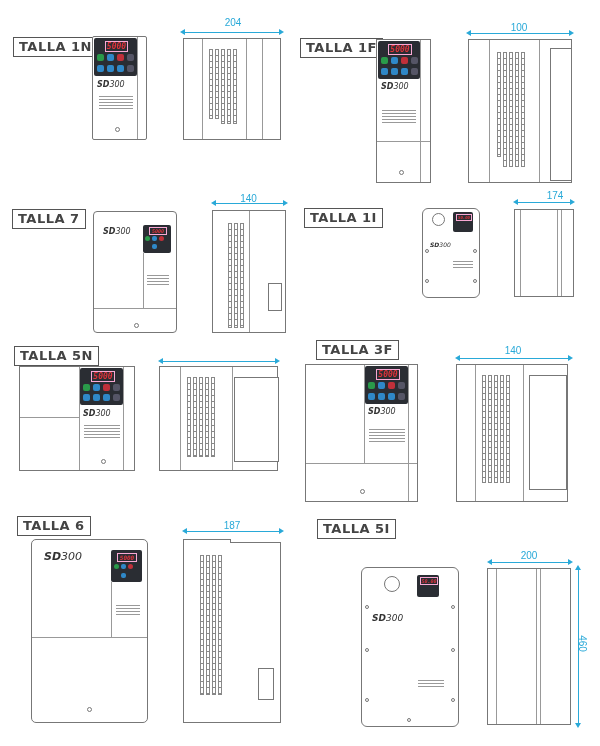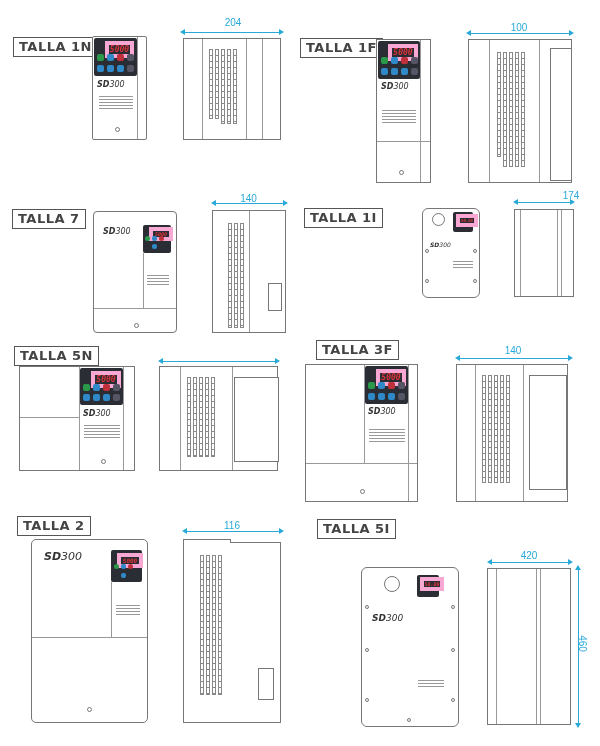--- a/index.html
+++ b/index.html
@@ -11,21 +11,21 @@
   .dimline:before{left:-3px;border-right:5px solid #29a9d8;border-left:0;}
   .dimline:after{right:-3px;border-left:5px solid #29a9d8;border-right:0;}
   .vdim{position:absolute;width:1px;background:#29a9d8;}
   .vdim:before,.vdim:after{content:"";position:absolute;left:-3px;border:3.5px solid transparent;}
   .vdim:before{top:-3px;border-bottom:5px solid #29a9d8;border-top:0;}
   .vdim:after{bottom:-3px;border-top:5px solid #29a9d8;border-bottom:0;}
   .vtext{position:absolute;color:#29a9d8;font-size:10px;transform:rotate(90deg);transform-origin:center;}
   .box{position:absolute;border:1px solid #777;background:#fff;box-sizing:border-box;}
   .line{position:absolute;background:#999;}
   .keypad{position:absolute;background:#2a2d33;border-radius:2px;}
-  .disp{position:absolute;background:#2a2d33;border:4px solid #f9a8d4;color:#e0323a;font-weight:bold;font-family:"DejaVu Sans Mono",monospace;text-align:center;font-style:italic;}
+  .disp{position:absolute;background:#2a2d33;border:1px solid #f9a8d4;color:#e0323a;font-weight:bold;font-family:"DejaVu Sans Mono",monospace;text-align:center;font-style:italic;}
   .btn{position:absolute;border-radius:2px;}
   .brand{position:absolute;color:#333;font-style:italic;font-family:"DejaVu Sans",sans-serif;}
   .brand b{font-weight:bold;}
   .warn{position:absolute;}
   .warn i{display:block;height:1px;background:#999;margin-bottom:2px;}
   .screw{position:absolute;border:1px solid #777;border-radius:50%;background:#fff;box-sizing:border-box;}
   .vent{position:absolute;border:1px solid #888;box-sizing:border-box;background:repeating-linear-gradient(#fff 0 5px,#888 5px 6px);}
 </style>
 </head>
 <body>
@@ -141,21 +141,21 @@
   <div class="warn" style="left:30px;top:52px;width:20px;">
       <i></i>
       <i></i>
       <i></i>
     </div>
   <div class="screw" style="left:2px;top:40px;width:4px;height:4px;"></div>
   <div class="screw" style="left:50px;top:40px;width:4px;height:4px;"></div>
   <div class="screw" style="left:2px;top:70px;width:4px;height:4px;"></div>
   <div class="screw" style="left:50px;top:70px;width:4px;height:4px;"></div>
 </div>
-<div class="dim" style="left:542px;top:190px;width:58px;">174</div>
+<div class="dim" style="left:526px;top:190px;width:58px;">174</div>
 <div class="dimline" style="left:516px;top:202px;width:56px;"></div>
 <div class="box" style="left:514px;top:209px;width:60px;height:88px;">
   <div class="line" style="left:5px;top:0;width:1px;height:86px;"></div>
   <div class="line" style="left:42px;top:0;width:1px;height:86px;"></div>
   <div class="line" style="left:46px;top:0;width:1px;height:86px;"></div>
 </div>
 
 <div class="label" style="left:14px;top:346px;">TALLA 5N</div>
 <div class="box" style="left:19px;top:366px;width:116px;height:105px;">
   <div class="line" style="left:0;top:50px;width:60px;height:1px;"></div>
@@ -225,40 +225,40 @@
   <div class="line" style="left:18px;top:0;width:1px;height:136px;"></div>
   <div class="vent" style="left:25px;top:10px;width:4px;height:108px;"></div>
   <div class="vent" style="left:31px;top:10px;width:4px;height:108px;"></div>
   <div class="vent" style="left:37px;top:10px;width:4px;height:108px;"></div>
   <div class="vent" style="left:43px;top:10px;width:4px;height:108px;"></div>
   <div class="vent" style="left:49px;top:10px;width:4px;height:108px;"></div>
   <div class="line" style="left:66px;top:0;width:1px;height:136px;"></div>
   <div class="box" style="left:72px;top:10px;width:38px;height:115px;"></div>
 </div>
 
-<div class="label" style="left:17px;top:516px;">TALLA 2</div>
+<div class="label" style="left:17px;top:516px;">TALLA 6</div>
 <div class="box" style="left:31px;top:539px;width:117px;height:184px;border-radius:5px;">
   <div class="keypad" style="left:79px;top:10px;width:31px;height:32px;"></div>
   <div class="disp" style="left:85px;top:13px;width:18px;height:7px;font-size:6px;line-height:7px;">5000</div>
   <div class="btn" style="left:82px;top:24px;width:5px;height:5px;background:#2a9a4a;border-radius:50%;"></div>
   <div class="btn" style="left:89px;top:24px;width:5px;height:5px;background:#2f88c8;"></div>
   <div class="btn" style="left:96px;top:24px;width:5px;height:5px;background:#c0303a;border-radius:50%;"></div>
   <div class="btn" style="left:89px;top:33px;width:5px;height:5px;background:#2f88c8;"></div>
   <div class="line" style="left:79px;top:42px;width:1px;height:55px;"></div>
   <div class="line" style="left:0;top:97px;width:115px;height:1px;"></div>
   <div class="brand" style="left:12px;top:10px;font-size:11px;"><b>SD</b><span>300</span></div>
   <div class="warn" style="left:84px;top:65px;width:24px;">
       <i></i>
       <i></i>
       <i></i>
       <i></i>
     </div>
   <div class="screw" style="left:55px;top:167px;width:5px;height:5px;"></div>
 </div>
-<div class="dim" style="left:183px;top:520px;width:98px;">116</div>
+<div class="dim" style="left:183px;top:520px;width:98px;">187</div>
 <div class="dimline" style="left:185px;top:531px;width:96px;"></div>
 <div class="box" style="left:183px;top:539px;width:48px;height:184px;">
   <div class="vent" style="left:16px;top:15px;width:4px;height:140px;"></div>
   <div class="vent" style="left:22px;top:15px;width:4px;height:140px;"></div>
   <div class="vent" style="left:28px;top:15px;width:4px;height:140px;"></div>
   <div class="vent" style="left:34px;top:15px;width:4px;height:140px;"></div>
 </div>
 <div class="box" style="left:230px;top:542px;width:51px;height:181px;border-left:none;">
   <div class="box" style="left:28px;top:125px;width:16px;height:32px;"></div>
 </div>
@@ -275,21 +275,21 @@
       <i></i>
     </div>
   <div class="screw" style="left:3px;top:37px;width:4px;height:4px;"></div>
   <div class="screw" style="left:89px;top:37px;width:4px;height:4px;"></div>
   <div class="screw" style="left:3px;top:80px;width:4px;height:4px;"></div>
   <div class="screw" style="left:89px;top:80px;width:4px;height:4px;"></div>
   <div class="screw" style="left:3px;top:130px;width:4px;height:4px;"></div>
   <div class="screw" style="left:89px;top:130px;width:4px;height:4px;"></div>
   <div class="screw" style="left:45px;top:150px;width:4px;height:4px;"></div>
 </div>
-<div class="dim" style="left:488px;top:550px;width:82px;">420</div>
+<div class="dim" style="left:488px;top:550px;width:82px;">200</div>
 <div class="dimline" style="left:490px;top:562px;width:80px;"></div>
 <div class="box" style="left:487px;top:568px;width:84px;height:157px;">
   <div class="line" style="left:8px;top:0;width:1px;height:155px;"></div>
   <div class="line" style="left:48px;top:0;width:1px;height:155px;"></div>
   <div class="line" style="left:52px;top:0;width:1px;height:155px;"></div>
 </div>
 <div class="vdim" style="left:578px;top:568px;height:157px;"></div>
 <div class="vtext" style="left:574px;top:638px;">460</div>
 
 </body></html>

